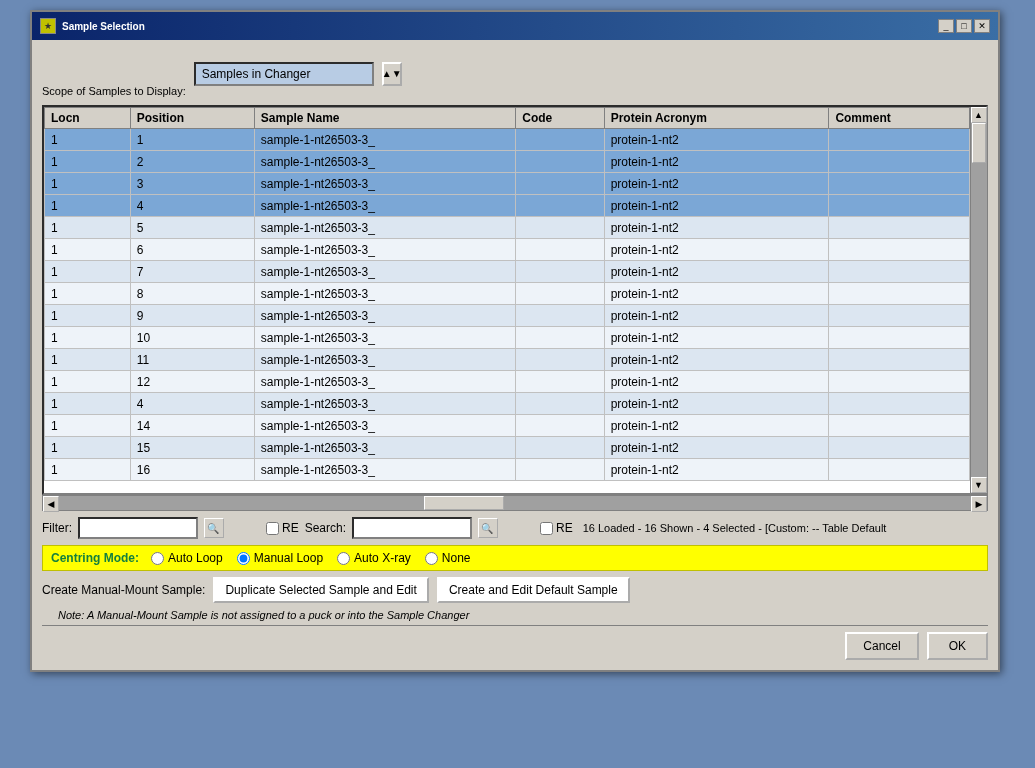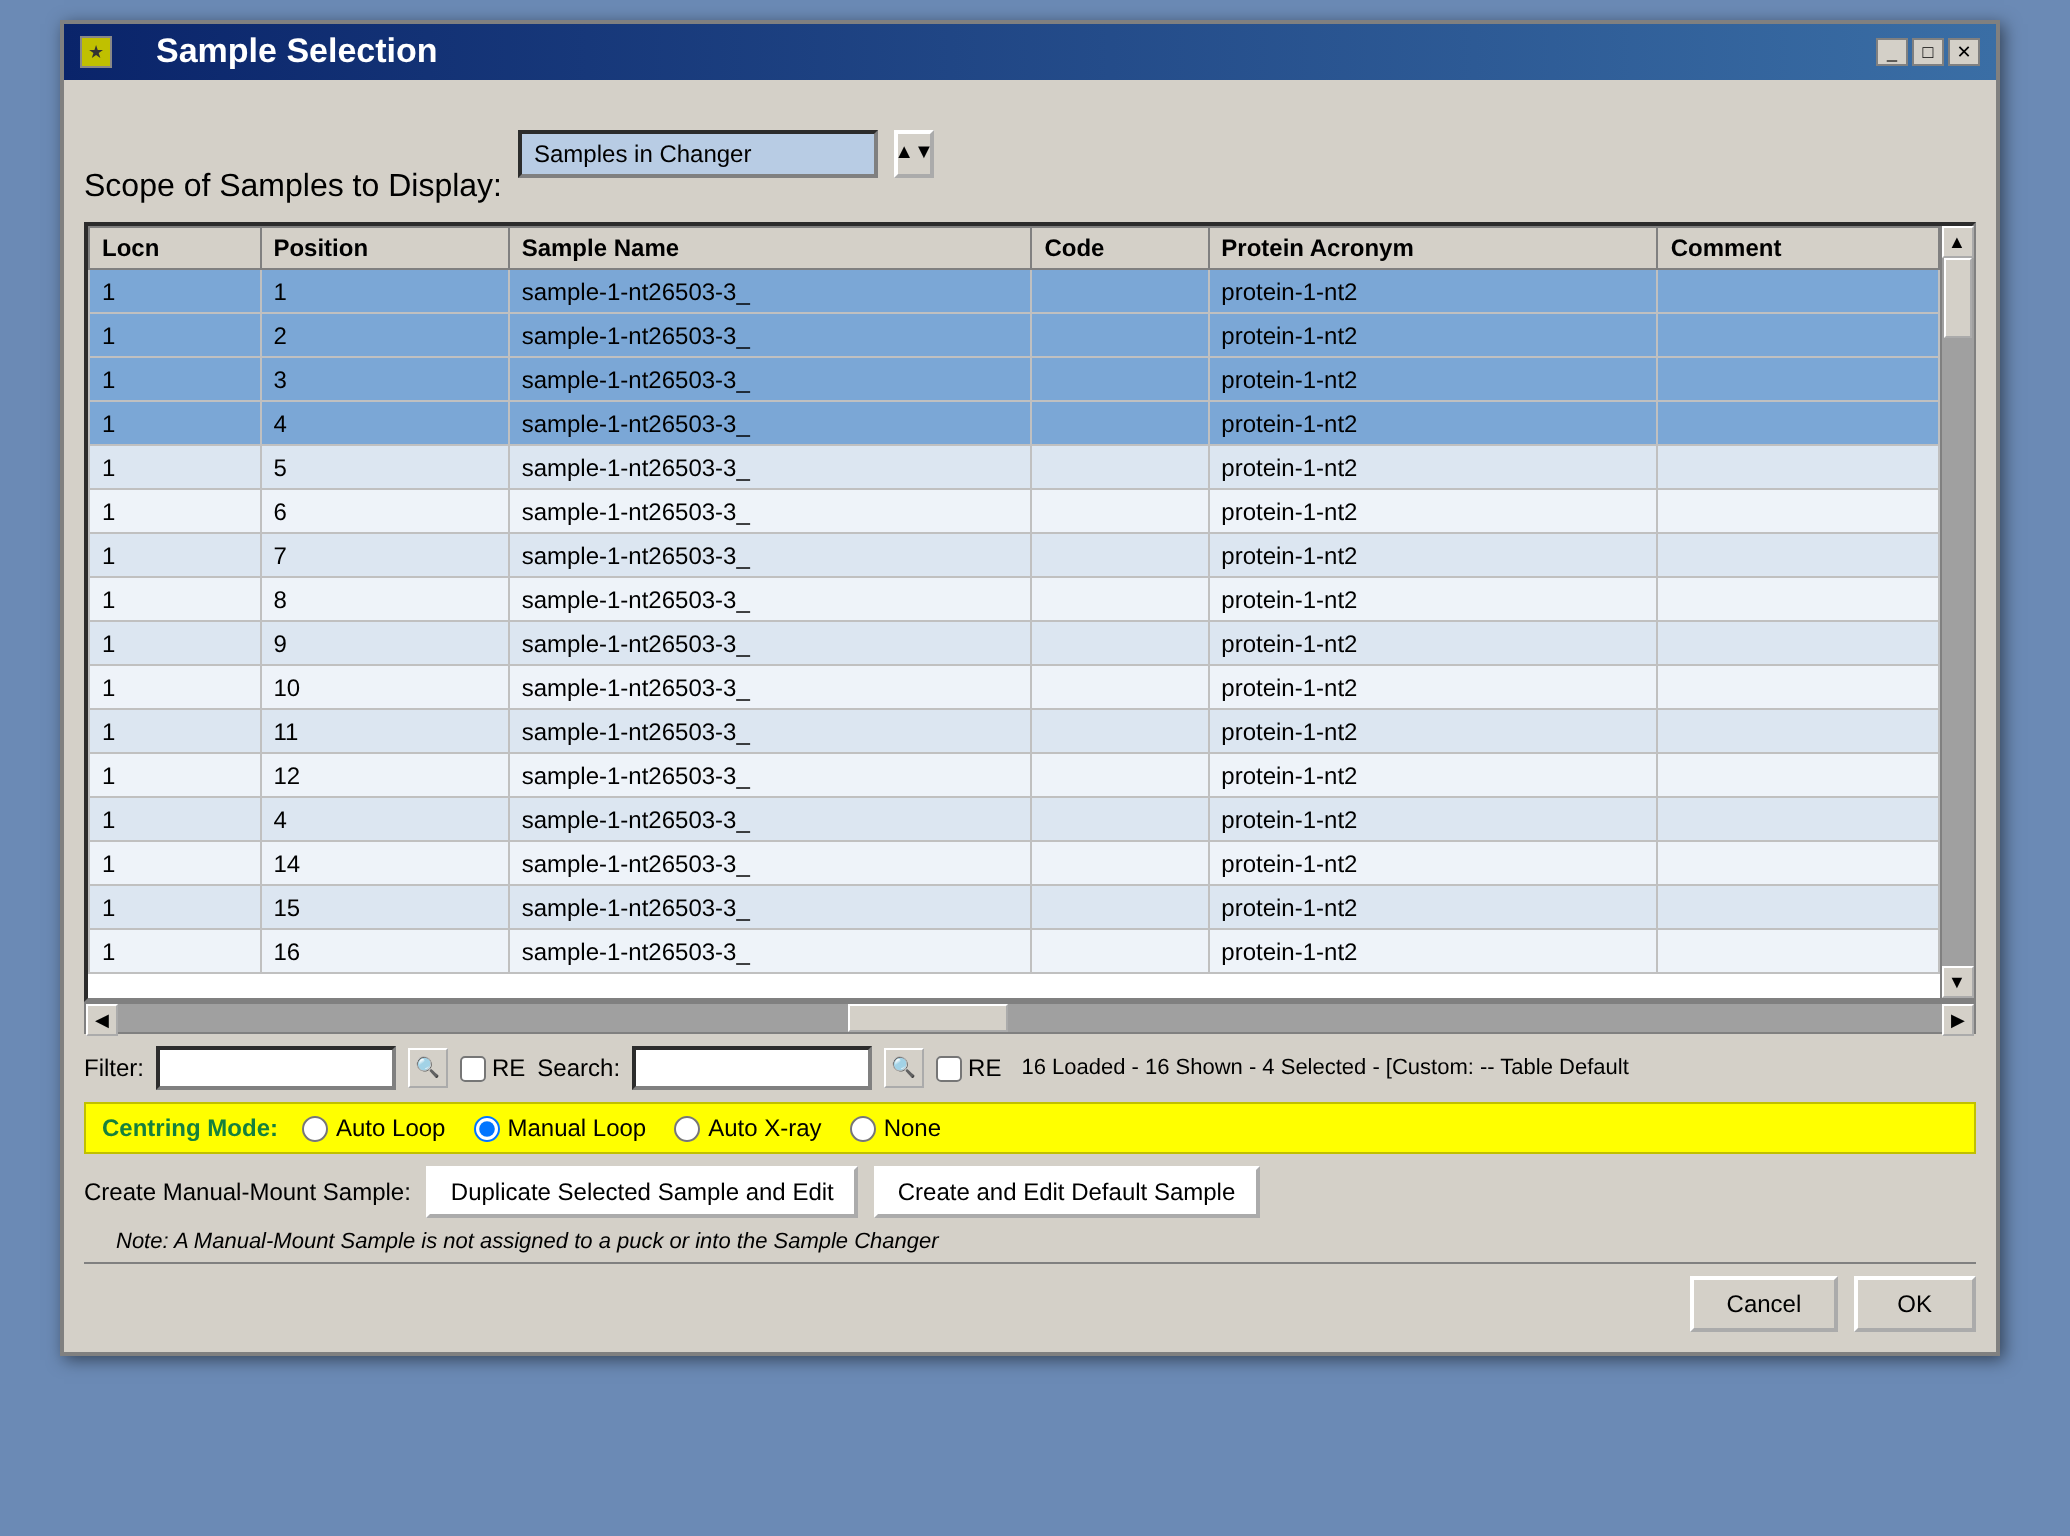--- a/index.html
+++ b/index.html
@@ -42,23 +42,22 @@
       background: #c0c000;
       border: 1px solid #888;
       display: flex;
       align-items: center;
       justify-content: center;
       font-size: 9px;
       color: #333;
     }
 
     .title-text {
-      font-size: 17px;
+      font-size: 10px;
       font-weight: bold;
-      margin-left: 16px;
     }
 
     .title-buttons {
       display: flex;
       gap: 2px;
     }
 
     .title-btn {
       width: 16px;
       height: 14px;
@@ -77,21 +76,21 @@
     }
 
     .scope-row {
       display: flex;
       align-items: center;
       gap: 8px;
       margin-bottom: 8px;
     }
 
     .scope-label {
-      font-size: 16px;
+      font-size: 11px;
       color: #000;
       margin-top: 35px;
     }
 
     .scope-input {
       background: #b8cce4;
       border: 2px inset #808080;
       padding: 3px 6px;
       font-size: 12px;
       width: 180px;
@@ -177,20 +176,21 @@
       display: flex;
       align-items: center;
       justify-content: center;
       font-size: 10px;
     }
 
     .checkbox-label {
       display: flex;
       align-items: center;
       gap: 3px;
+      margin-left: 36px;
     }
 
     .status-text {
       font-size: 11px;
       color: #000;
       margin-left: 4px;
     }
 
     .centring-row {
       background: #ffff00;

